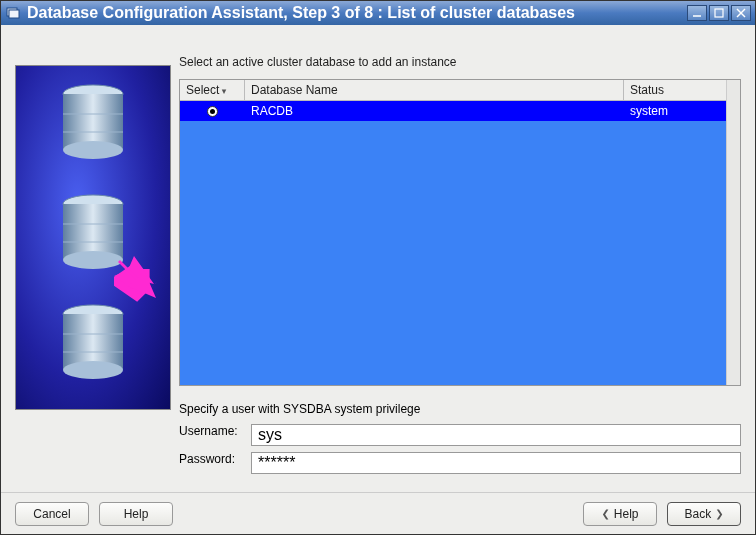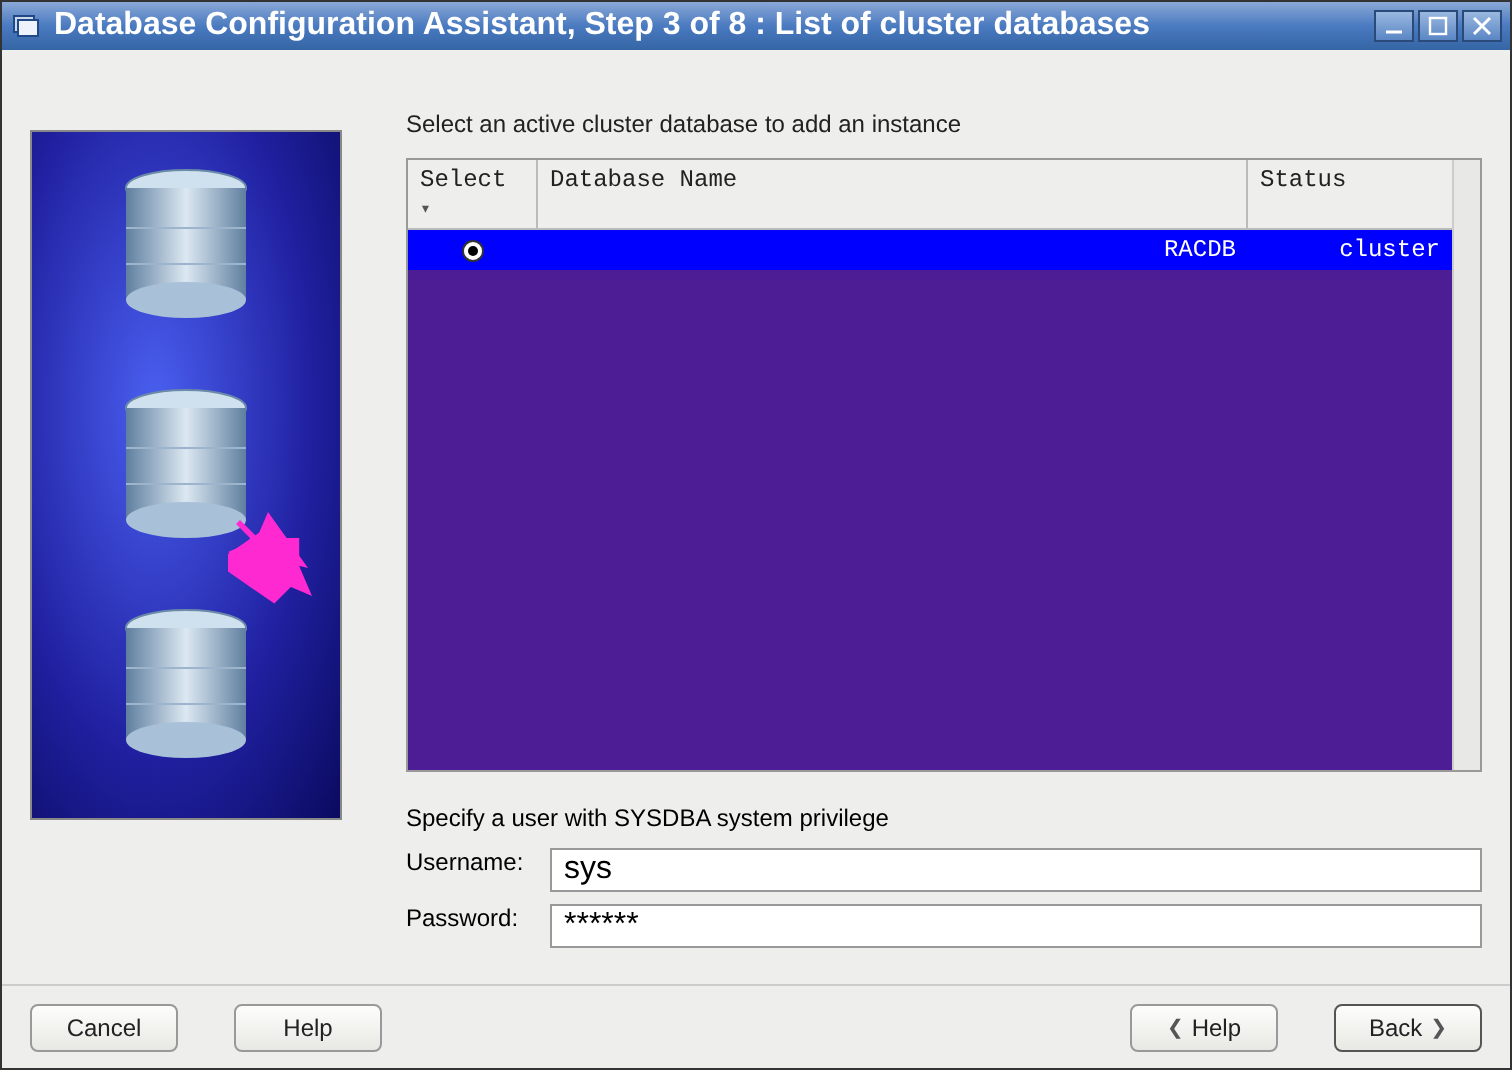--- a/index.html
+++ b/index.html
@@ -7,54 +7,54 @@
 
 .window { width: 756px; height: 535px; background: #eeeeec; border: 1px solid #333; display: flex; flex-direction: column; }
 
 .titlebar { height: 24px; background: linear-gradient(to bottom, #8aa8d6 0%, #4a7ac0 50%, #3465a4 100%); display: flex; align-items: center; color: #fff; font-weight: bold; padding: 0 4px; }
 .titlebar .app-icon { width: 16px; height: 16px; margin-right: 6px; display:flex; align-items:center; justify-content:center; }
 .titlebar .title { flex: 1; font-size: 16px; white-space: nowrap; overflow: hidden; }
 .titlebar .win-btns { display: flex; gap: 2px; }
 .titlebar .win-btn { width: 20px; height: 16px; background: linear-gradient(to bottom,#9ab8e0,#5a86c4); border: 1px solid #2a4a7a; display:flex; align-items:center; justify-content:center; color:#fff; font-size:10px; cursor:pointer; }
 .titlebar .win-btn svg { width: 10px; height: 10px; }
 
-.content { flex: 1; display: flex; padding: 30px 14px 12px 14px; gap: 32px; }
+.content { flex: 1; display: flex; padding: 30px 14px 12px 14px; gap: 8px; }
 
 .side-graphic { width: 156px; height: 345px; margin-top:10px; background: radial-gradient(ellipse at 40% 40%, #4a5ff0 0%, #2020a0 60%, #0a0a60 100%); border: 1px solid #888; position: relative; overflow: hidden; }
 .cylinder { position: absolute; left: 50%; transform: translateX(-50%); }
 .cylinder svg { display: block; }
 .arrow { position: absolute; }
 
 .main { flex: 1; display: flex; flex-direction: column; }
 .instruct { color: #222; margin-bottom: 10px; }
 
-.table-wrap { flex: 1; border: 1px solid #999; background: #4c1d95; display: flex; flex-direction: column; min-height: 280px; font-family: Liberation Mono, monospace; }
+.table-wrap { flex: 1; border: 1px solid #999; background: #3b82f6; display: flex; flex-direction: column; min-height: 280px; }
 .thead { display: flex; background: #eeeeec; border-bottom: 1px solid #bbb; }
 .thead .cell { padding: 3px 6px; border-right: 1px solid #bbb; font-size: 12px; color: #222; }
 .thead .sort::after { content: ' ▾'; font-size: 9px; color: #555; }
 .col-select { width: 65px; }
 .col-name { flex: 1; }
 .col-status { width: 102px; border-right: none !important; }
 .tbody { flex: 1; overflow: auto; }
-.row { display: flex; align-items: center; height: 20px; text-align: right; }
+.row { display: flex; align-items: center; height: 20px; }
 .row.selected { background: #0000ff; color: #fff; }
 .row .cell { padding: 2px 6px; }
 .row .col-select { display: flex; justify-content: center; }
 .radio-outer { width: 11px; height: 11px; border-radius: 50%; border: 1px solid #333; background: #fff; display:flex; align-items:center; justify-content:center; }
 .row.selected .radio-outer { background:#fff; }
 .radio-dot { width: 5px; height: 5px; border-radius: 50%; background: #000; }
 .scroll-col { width: 14px; background: #e8e8e6; border-left: 1px solid #ccc; }
 
 .credential { margin-top: 16px; }
 .cred-label { margin-bottom: 8px; }
 .cred-row { display: flex; align-items: flex-start; margin-bottom: 6px; }
 .cred-row label { width: 72px; }
 .cred-row input { flex: 1; height: 22px; border: 1px solid #999; background: #fff; padding: 2px 6px; font-family: inherit; font-size: 16px; }
 
-.button-bar { height: 42px; border-top: 1px solid #ccc; display: flex; align-items: center; padding: 17px 14px; gap: 28px; }
+.button-bar { height: 42px; border-top: 1px solid #ccc; display: flex; align-items: center; padding: 17px 14px; gap: 10px; }
 .button-bar .spacer { flex: 1; }
 .btn { min-width: 74px; height: 24px; background: linear-gradient(to bottom, #fdfdfc, #e8e8e4); border: 1px solid #999; border-radius: 4px; padding: 0 10px; font-size: 12px; display: inline-flex; align-items: center; justify-content: center; gap: 4px; cursor: pointer; color:#222; }
 .btn .chev { font-size: 10px; color: #555; }
 .btn.default { border: 1px solid #555; }
 
 </style>
 </head>
 <body>
 
 <div class="window">
@@ -164,21 +164,21 @@
               <div class="cell col-status">Status</div>
             </div>
             <div class="tbody">
               <div class="row selected">
                 <div class="cell col-select">
                   <span class="radio-outer">
                       <span class="radio-dot"></span>
                     </span>
                 </div>
                 <div class="cell col-name">RACDB</div>
-                <div class="cell col-status">cluster</div>
+                <div class="cell col-status">system</div>
               </div>
             </div>
           </div>
           <div class="scroll-col"></div>
         </div>
       </div>
 
       <div class="credential">
         <div class="cred-label">Specify a user with SYSDBA system privilege</div>
         <div class="cred-row">

